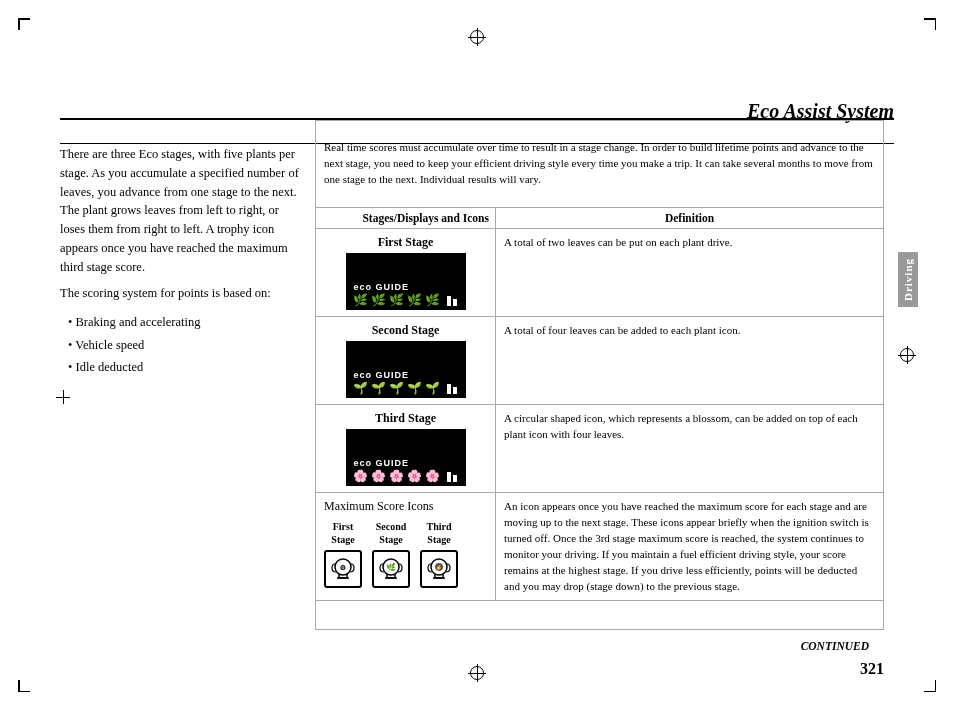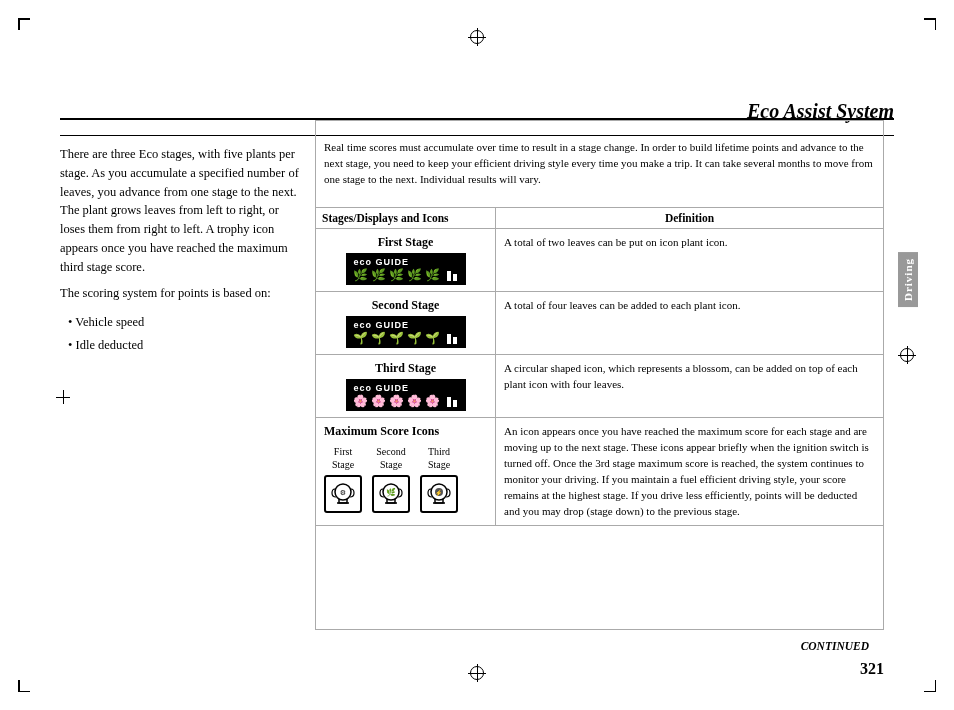--- a/index.html
+++ b/index.html
@@ -83,21 +83,21 @@
 
     
     .header {
       position: absolute;
       top: 100px;
       left: 60px;
       right: 60px;
       display: flex;
       justify-content: flex-end;
       align-items: flex-start;
-      padding-bottom: 12px;
+      padding-bottom: 20px;
       border-bottom: 1.5px solid #000;
     }
     .header-title {
       font-size: 20px;
       font-weight: bold;
       font-style: italic;
     }
 
     
     .side-label {
@@ -171,21 +171,21 @@
 
     .table-header {
       display: flex;
       border-bottom: 1px solid #aaa;
     }
     .table-header .col-stage {
       width: 180px;
       flex-shrink: 0;
       padding: 4px 6px;
       font-weight: bold;
-      text-align: left;
+      text-align: right;
       border-right: 1px solid #aaa;
     }
     .table-header .col-def {
       flex: 1;
       padding: 4px 8px;
       font-weight: bold;
       text-align: center;
     }
 
     .table-row {
@@ -224,20 +224,21 @@
       min-width: 120px;
       text-align: left;
       font-family: Arial, sans-serif;
       margin: 0 auto;
     }
     .eco-guide-title {
       font-size: 9px;
       font-weight: bold;
       letter-spacing: 1px;
       margin-bottom: 2px;
+      margin-top: 25px;
     }
     .eco-plants-row {
       display: flex;
       align-items: flex-end;
       gap: 3px;
     }
     .plant-icon {
       font-size: 12px;
       line-height: 1;
     }
@@ -264,32 +265,32 @@
       border-right: 1px solid #aaa;
     }
     .max-score-row .col-def {
       flex: 1;
       padding: 6px 8px;
       font-size: 11px;
       line-height: 1.45;
     }
 
     .max-score-label {
-      font-weight: bold;
+      font-weight: normal;
       font-size: 12px;
       margin-bottom: 6px;
     }
     .stage-icons-row {
       display: flex;
       gap: 10px;
     }
     .stage-icon-item {
       text-align: center;
       font-size: 10px;
-      font-weight: normal;
+      font-weight: bold;
     }
     .stage-icon-item .icon-label {
       margin-bottom: 4px;
       line-height: 1.3;
     }
     .trophy-icon {
       width: 38px;
       height: 38px;
       border: 2px solid #000;
       border-radius: 3px;
@@ -407,20 +408,21 @@
   <div class="side-label">
     <div class="side-label-box">Driving</div>
   </div>
 
   <div class="content">
 
     <div class="left-column">
       <p>There are three Eco stages, with five plants per stage. As you accumulate a specified number of leaves, you advance from one stage to the next. The plant grows leaves from left to right, or loses them from right to left. A trophy icon appears once you have reached the maximum third stage score.</p>
       <p>The scoring system for points is based on:</p>
       <ul class="bullet-list">
+        <li>Braking and accelerating</li>
         <li>Vehicle speed</li>
         <li>Idle deducted</li>
       </ul>
     </div>
 
     <div class="right-table-container">
 
       <div class="info-banner">Real time scores must accumulate over time to result in a stage change. In order to build lifetime points and advance to the next stage, you need to keep your efficient driving style every time you make a trip. It can take several months to move from one stage to the next. Individual results will vary.</div>
 
       <div class="table-header">
@@ -441,21 +443,21 @@
                 <span class="plant-icon">🌿</span>
                 <span class="plant-icon">🌿</span>
                 <div class="bar-indicators">
                   <div class="bar" style="height:10px;"></div>
                   <div class="bar" style="height:7px;"></div>
                 </div>
               </div>
             </div>
           </div>
         </div>
-        <div class="col-def">A total of two leaves can be put on icon plant icon.</div>
+        <div class="col-def">A total of two leaves can be put on each plant drive.</div>
       </div>
 
       <div class="table-row">
         <div class="col-stage">
           <span class="stage-label">Second Stage</span>
           <div style="display:flex;justify-content:center;">
             <div class="eco-display">
               <div class="eco-guide-title">eco GUIDE</div>
               <div class="eco-plants-row">
                 <span class="plant-icon">🌱</span>

